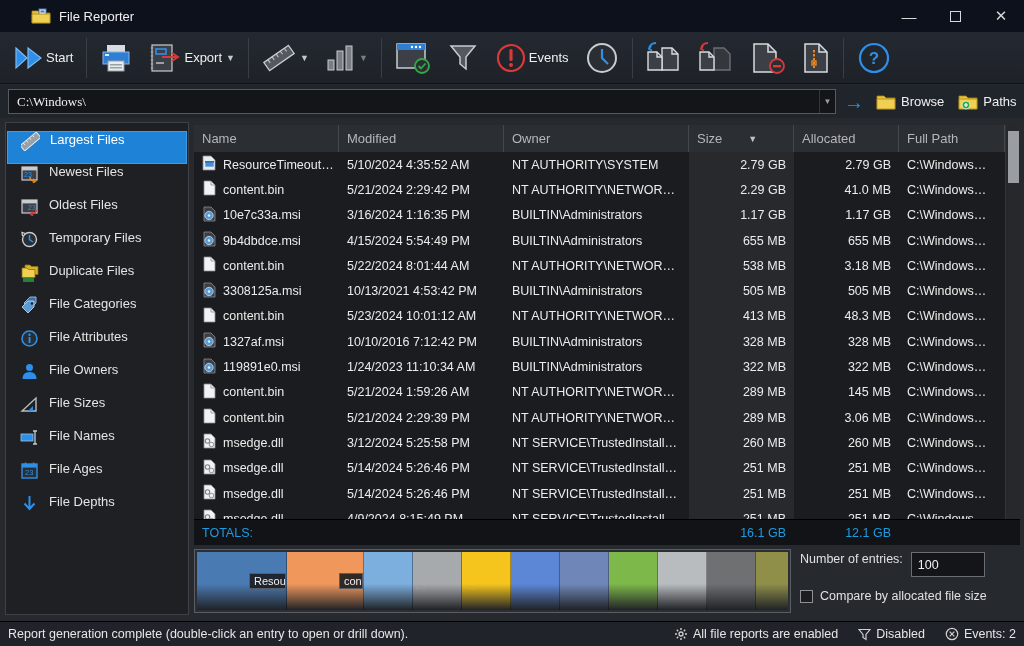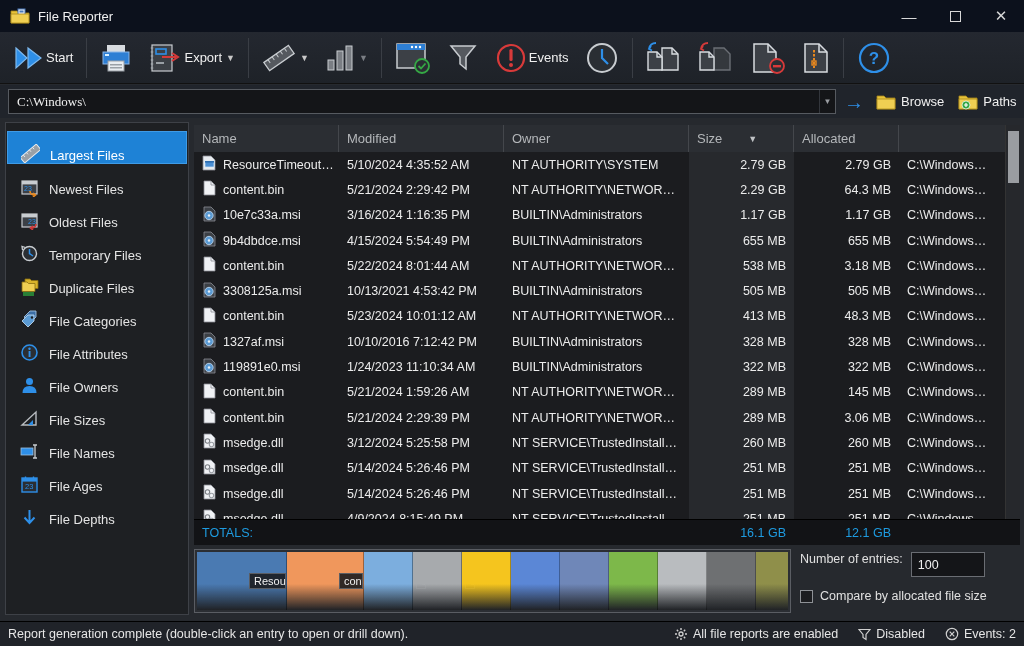--- a/index.html
+++ b/index.html
@@ -1,21 +1,21 @@
 <!DOCTYPE html>
 <html><head>
 <meta charset="utf-8">
 <style>
   * { margin:0; padding:0; box-sizing:border-box; }
   html,body { width:1024px; height:646px; overflow:hidden; }
   body { font-family:"Liberation Sans","DejaVu Sans",sans-serif; background:#26292e; color:#e8e8e8; font-size:13px; }
   .window { position:relative; width:1024px; height:646px; background:#26292e; }
 
   
-  .titlebar { position:absolute; top:0; left:0; right:0; height:32px; background:#0c111c; display:flex; align-items:center; }
+  .titlebar { position:absolute; top:0; left:0; right:0; height:32px; background:#0c111c; display:flex; align-items:center;padding-left:21px; }
   .app-icon { width:20px; height:16px; margin:0 8px 0 10px; flex:0 0 auto; }
   .title { color:#f0f0f0; font-size:13px; }
   .win-controls { margin-left:auto; display:flex; height:100%; }
   .win-btn { width:46px; height:100%; display:flex; align-items:center; justify-content:center; color:#d8d8d8; font-size:15px; cursor:default; }
   .win-btn .box { width:11px; height:11px; border:1px solid #d8d8d8; display:block; }
 
   
   .toolbar { position:absolute; top:32px; left:0; right:0; height:52px; background:linear-gradient(180deg,#242830,#1e2228); border-bottom:1px solid #111; display:flex; align-items:center; padding:0 6px; }
   .tb-item { display:flex; align-items:center; gap:2px; padding:5px 8px; border-radius:2px; color:#f0f0f0; }
   .tb-item svg { display:block; }
@@ -26,21 +26,21 @@
   
   .addressbar { position:absolute; top:85px; left:0; right:0; height:33px; background:#20242b; display:flex; align-items:center; padding:0 8px; gap:6px; }
   .path-wrap { display:flex; height:25px; flex:0 0 828px; border:1px solid #565a60; background:#141518; }
   .path-input { flex:1; background:transparent; border:none; outline:none; color:#f0f0f0; font-size:13px; padding:0 8px; font-family:Liberation Serif, serif; }
   .path-drop { width:16px; display:flex; align-items:center; justify-content:center; color:#9a9da2; font-size:8px; border-left:1px solid #33363c; }
   .go-arrow { color:#2e8fe8; font-size:20px; line-height:1; padding:0 2px; }
   .bar-btn { display:flex; align-items:center; gap:5px; color:#f0f0f0; padding:2px 4px; }
 
   
   .sidebar { position:absolute; top:122px; left:5px; width:184px; bottom:31px; background:#1e2023; border:1px solid #3e4147; padding-top:8px; }
-  .side-item { display:flex; align-items:flex-end; gap:10px; height:33px; padding-left:13px; margin:0 1px; color:#e4e4e4; cursor:default; }
+  .side-item { display:flex; align-items:flex-start; gap:10px; height:33px; padding-left:13px; margin:0 1px; color:#e4e4e4; cursor:default; }
   .side-item.selected { background:#1e82d6; border:1px solid #3f9be6; color:#fff; }
   .side-icon { width:19px; height:19px; flex:0 0 auto; display:flex; align-items:center; justify-content:center; }
 
   
   .table { position:absolute; left:194px; top:125px; width:826px; height:420px; background:#1b1c1f; --cols:145px 165px 185px 105px 105px 1fr; }
   .thead { display:grid; grid-template-columns:var(--cols); height:27px; background:#2b2e33; color:#b4b7ba; margin-right:15px; }
   .th { display:flex; align-items:center; padding:0 8px; border-right:1px solid #44474c; font-size:13px; }
   .th .sort { margin-left:26px; font-size:9px; color:#c0c3c6; }
   .tbody { height:367px; overflow:hidden; margin-right:15px; }
   .trow { display:grid; grid-template-columns:var(--cols); height:25.3px; align-items:center; font-size:12.5px; }
@@ -380,20 +380,23 @@
         <div class="th">
           <span>Owner</span>
         </div>
         <div class="th">
           <span>Size</span>
           <span class="sort">▼</span>
         </div>
         <div class="th">
           <span>Allocated</span>
         </div>
+        <div class="th">
+          <span>Full Path</span>
+        </div>
       </div>
     <div class="tbody" id="tbody">
         <div class="trow">
           <div class="td name">
             <span><svg width="15" height="16" viewBox="0 0 15 16">
                 <path d="M1 1 h8 l4 4 v10 h-12 z" fill="#e8ecf0" stroke="#8a8e94" stroke-width="0.8"></path>
                 <rect x="3" y="6" width="9" height="6" fill="#4a8fd4" stroke="#d8e8f5" stroke-width="0.7"></rect>
                 <rect x="3" y="6" width="9" height="1.6" fill="#2e6eb0"></rect>
               </svg></span>
             <span>ResourceTimeout…</span>
@@ -408,21 +411,21 @@
           <div class="td name">
             <span><svg width="15" height="16" viewBox="0 0 15 16">
                 <path d="M2 1 h7 l4 4 v10 h-11 z" fill="#f0f2f5" stroke="#8a8e94" stroke-width="0.8"></path>
                 <path d="M9 1 v4 h4" fill="none" stroke="#8a8e94" stroke-width="0.8"></path>
               </svg></span>
             <span>content.bin</span>
           </div>
           <div class="td">5/21/2024 2:29:42 PM</div>
           <div class="td">NT AUTHORITY\NETWOR…</div>
           <div class="td num size-col">2.29 GB</div>
-          <div class="td num">64.3 MB</div>
+          <div class="td num">41.0 MB</div>
           <div class="td">C:\Windows…</div>
         </div>
         <div class="trow">
           <div class="td name">
             <span><svg width="15" height="16" viewBox="0 0 15 16">
                 <path d="M2 1 h7 l4 4 v10 h-11 z" fill="#3c4046" stroke="#8a8e94" stroke-width="0.8"></path>
                 <circle cx="7" cy="9.5" r="4.2" fill="#5b9bd4" stroke="#c8dcf0" stroke-width="0.8"></circle>
                 <circle cx="7" cy="9.5" r="1.2" fill="#e8f0f8"></circle>
               </svg></span>
             <span>10e7c33a.msi</span>

